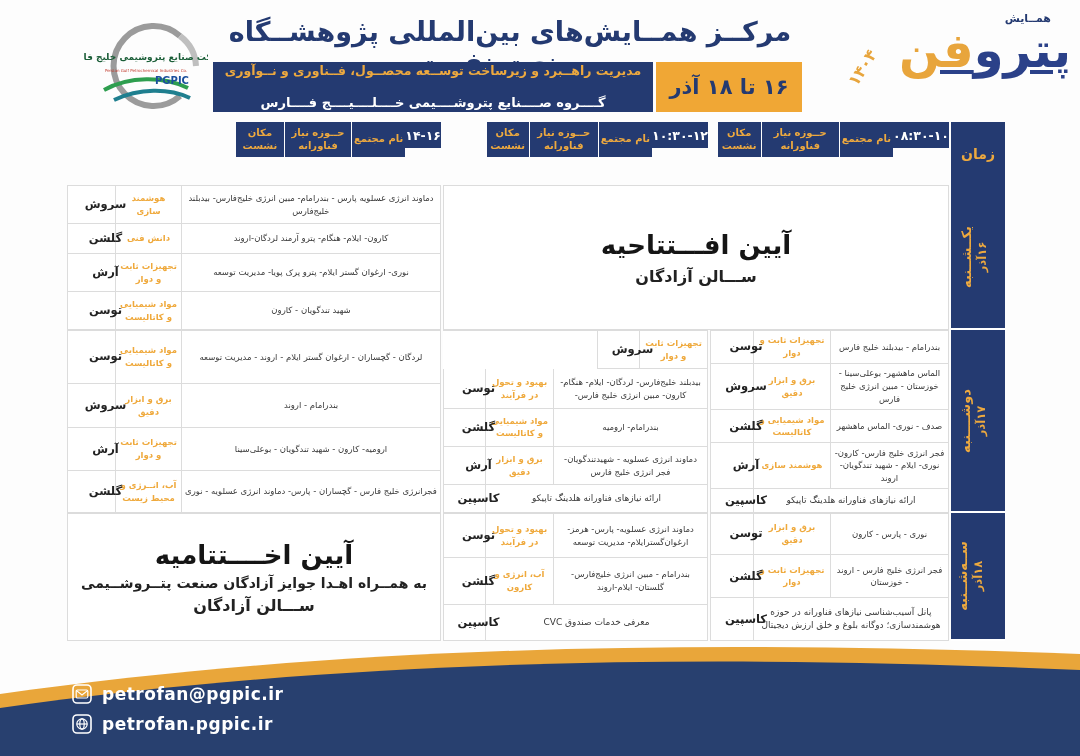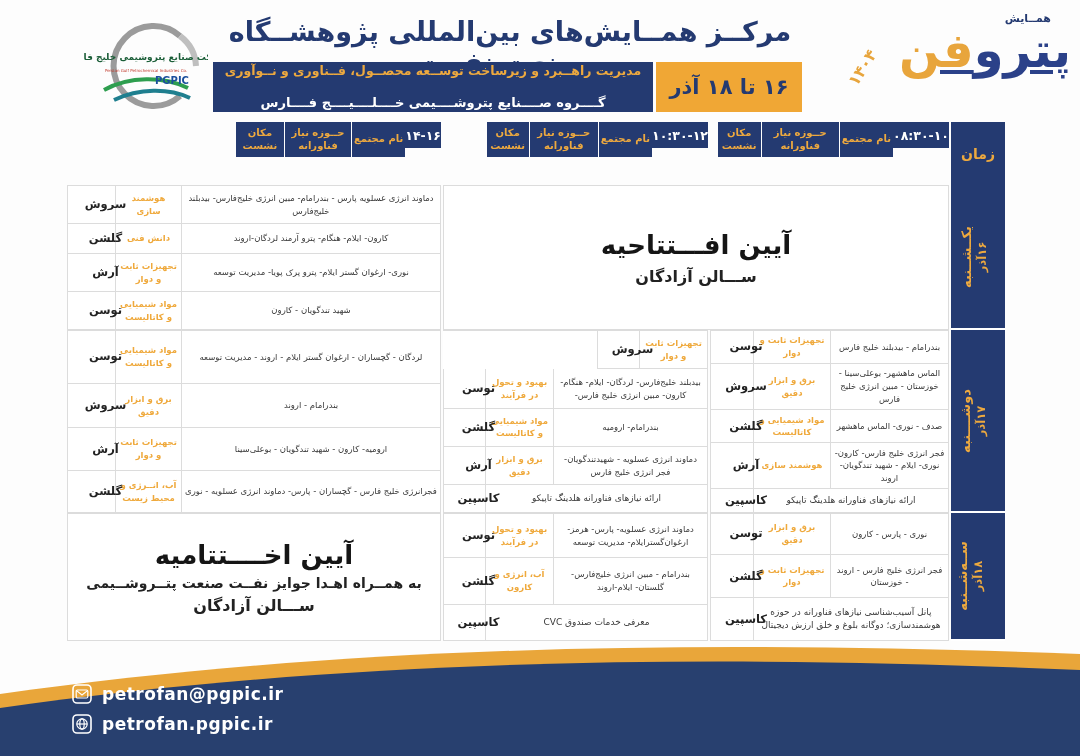--- a/index.html
+++ b/index.html
@@ -289,21 +289,21 @@
           <div class="cell c-need w-need">آب، انرژی و کارون</div>
           <div class="cell c-loc w-loc">گلشن</div>
         </div>
         <div class="row" style="flex-grow:40">
           <div class="cell c-merged">معرفی خدمات صندوق CVC</div>
           <div class="cell c-loc w-loc">کاسپین</div>
         </div>
       </div>
       <div class="ceremony" style="width:374px;gap:5px">
         <div class="cer-title">آیین اخــــتتامیه</div>
-        <div class="cer-line2">به همــراه اهـدا جوایز نفــت صنعت پتــروشــیمی</div>
+        <div class="cer-line2">به همــراه اهـدا جوایز آزادگان صنعت پتــروشــیمی</div>
         <div class="cer-sub">ســـالن آزادگان</div>
       </div>
     </div>
   </div>
 
   <div class="footer">
     <svg class="curves" width="1080" height="110" viewBox="0 0 1080 110" preserveAspectRatio="none">
       <path d="M0,48 C380,-6 760,-4 1080,8 L1080,110 L0,110 Z" fill="#e9a63a"></path>
       <path d="M0,62 C380,8 760,10 1080,24 L1080,110 L0,110 Z" fill="#28406f"></path>
     </svg>

